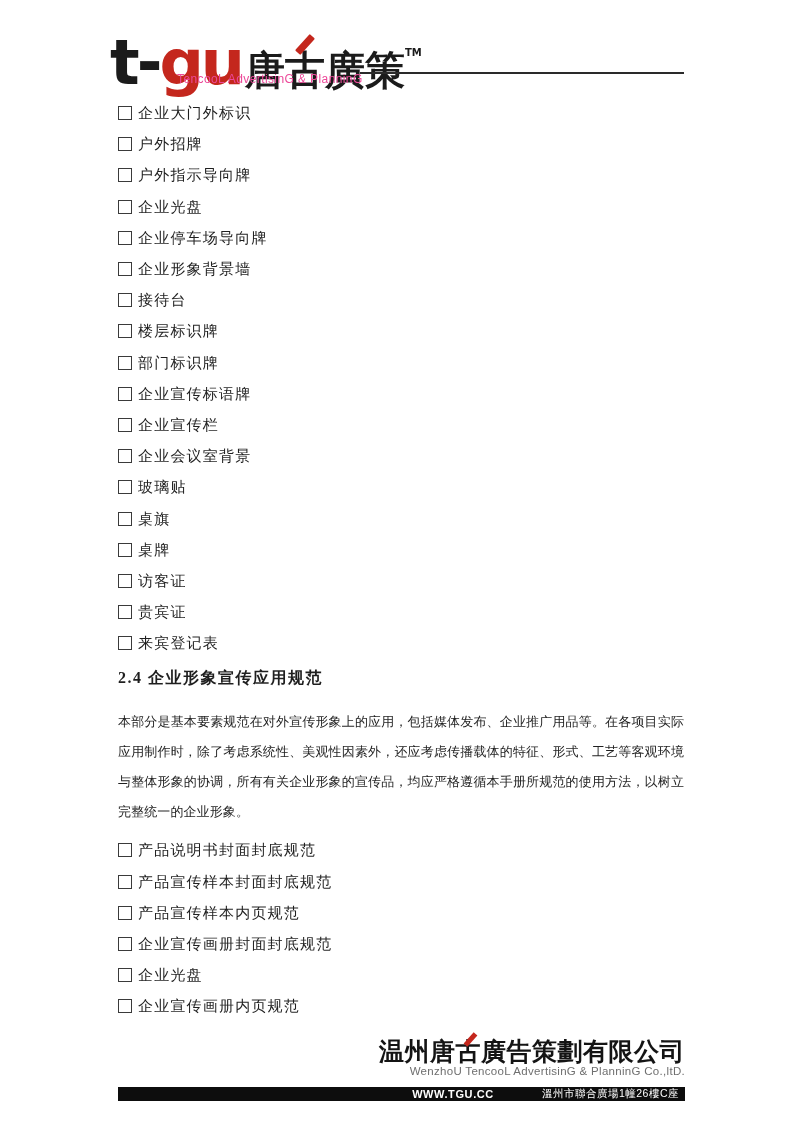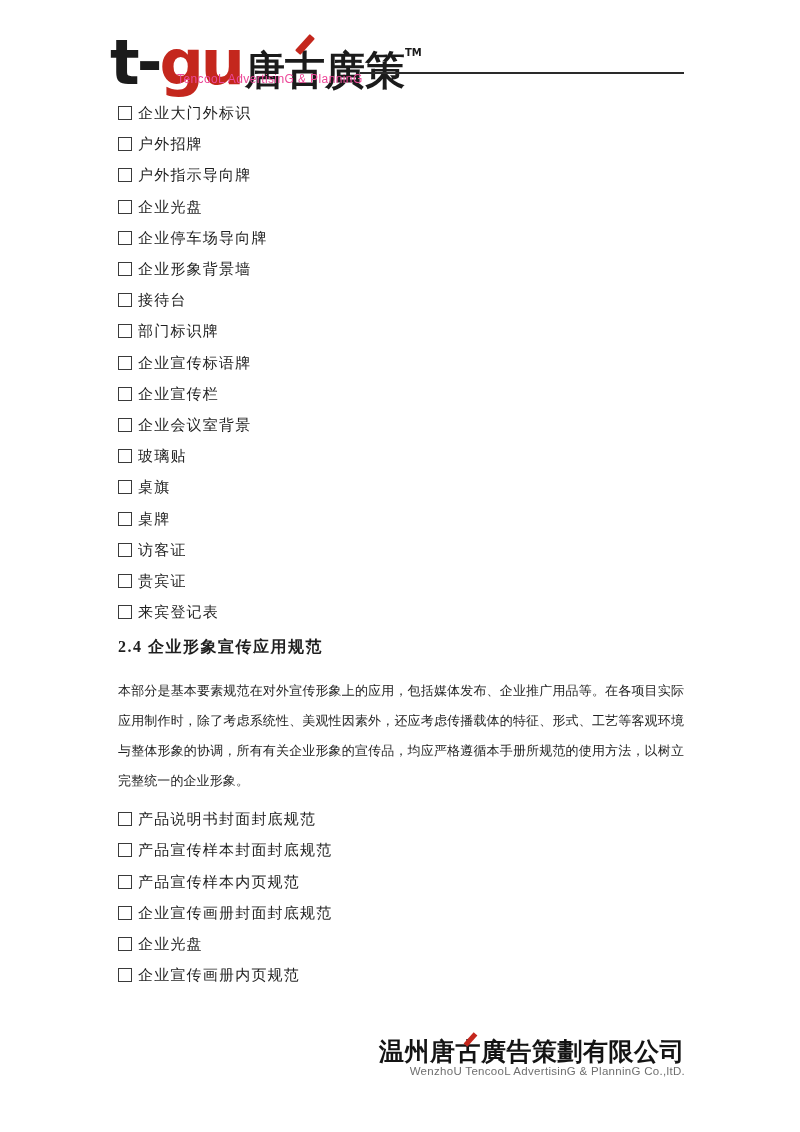--- a/index.html
+++ b/index.html
@@ -115,20 +115,24 @@
     <div class="check-row">
         <span class="checkbox"></span>
         <span class="check-label">企业形象背景墙</span>
       </div>
     <div class="check-row">
         <span class="checkbox"></span>
         <span class="check-label">接待台</span>
       </div>
     <div class="check-row">
         <span class="checkbox"></span>
+        <span class="check-label">楼层标识牌</span>
+      </div>
+    <div class="check-row">
+        <span class="checkbox"></span>
         <span class="check-label">部门标识牌</span>
       </div>
     <div class="check-row">
         <span class="checkbox"></span>
         <span class="check-label">企业宣传标语牌</span>
       </div>
     <div class="check-row">
         <span class="checkbox"></span>
         <span class="check-label">企业宣传栏</span>
       </div>
@@ -187,14 +191,18 @@
     <div class="check-row">
         <span class="checkbox"></span>
         <span class="check-label">企业宣传画册内页规范</span>
       </div>
   </div>
 
   <div class="footer-brand">
     <div class="footer-company"><span>温州唐古廣告策劃有限公司</span><span class="footer-accent"></span></div>
     <div class="footer-company-en">WenzhoU TencooL AdvertisinG &amp; PlanninG Co.,ltD.</div>
   </div>
+  <div class="footer-bar">
+    <span class="footer-website">WWW.TGU.CC</span>
+    <span class="footer-address">溫州市聯合廣場1幢26樓C座</span>
+  </div>
 
 </div>
 
 </body></html>

